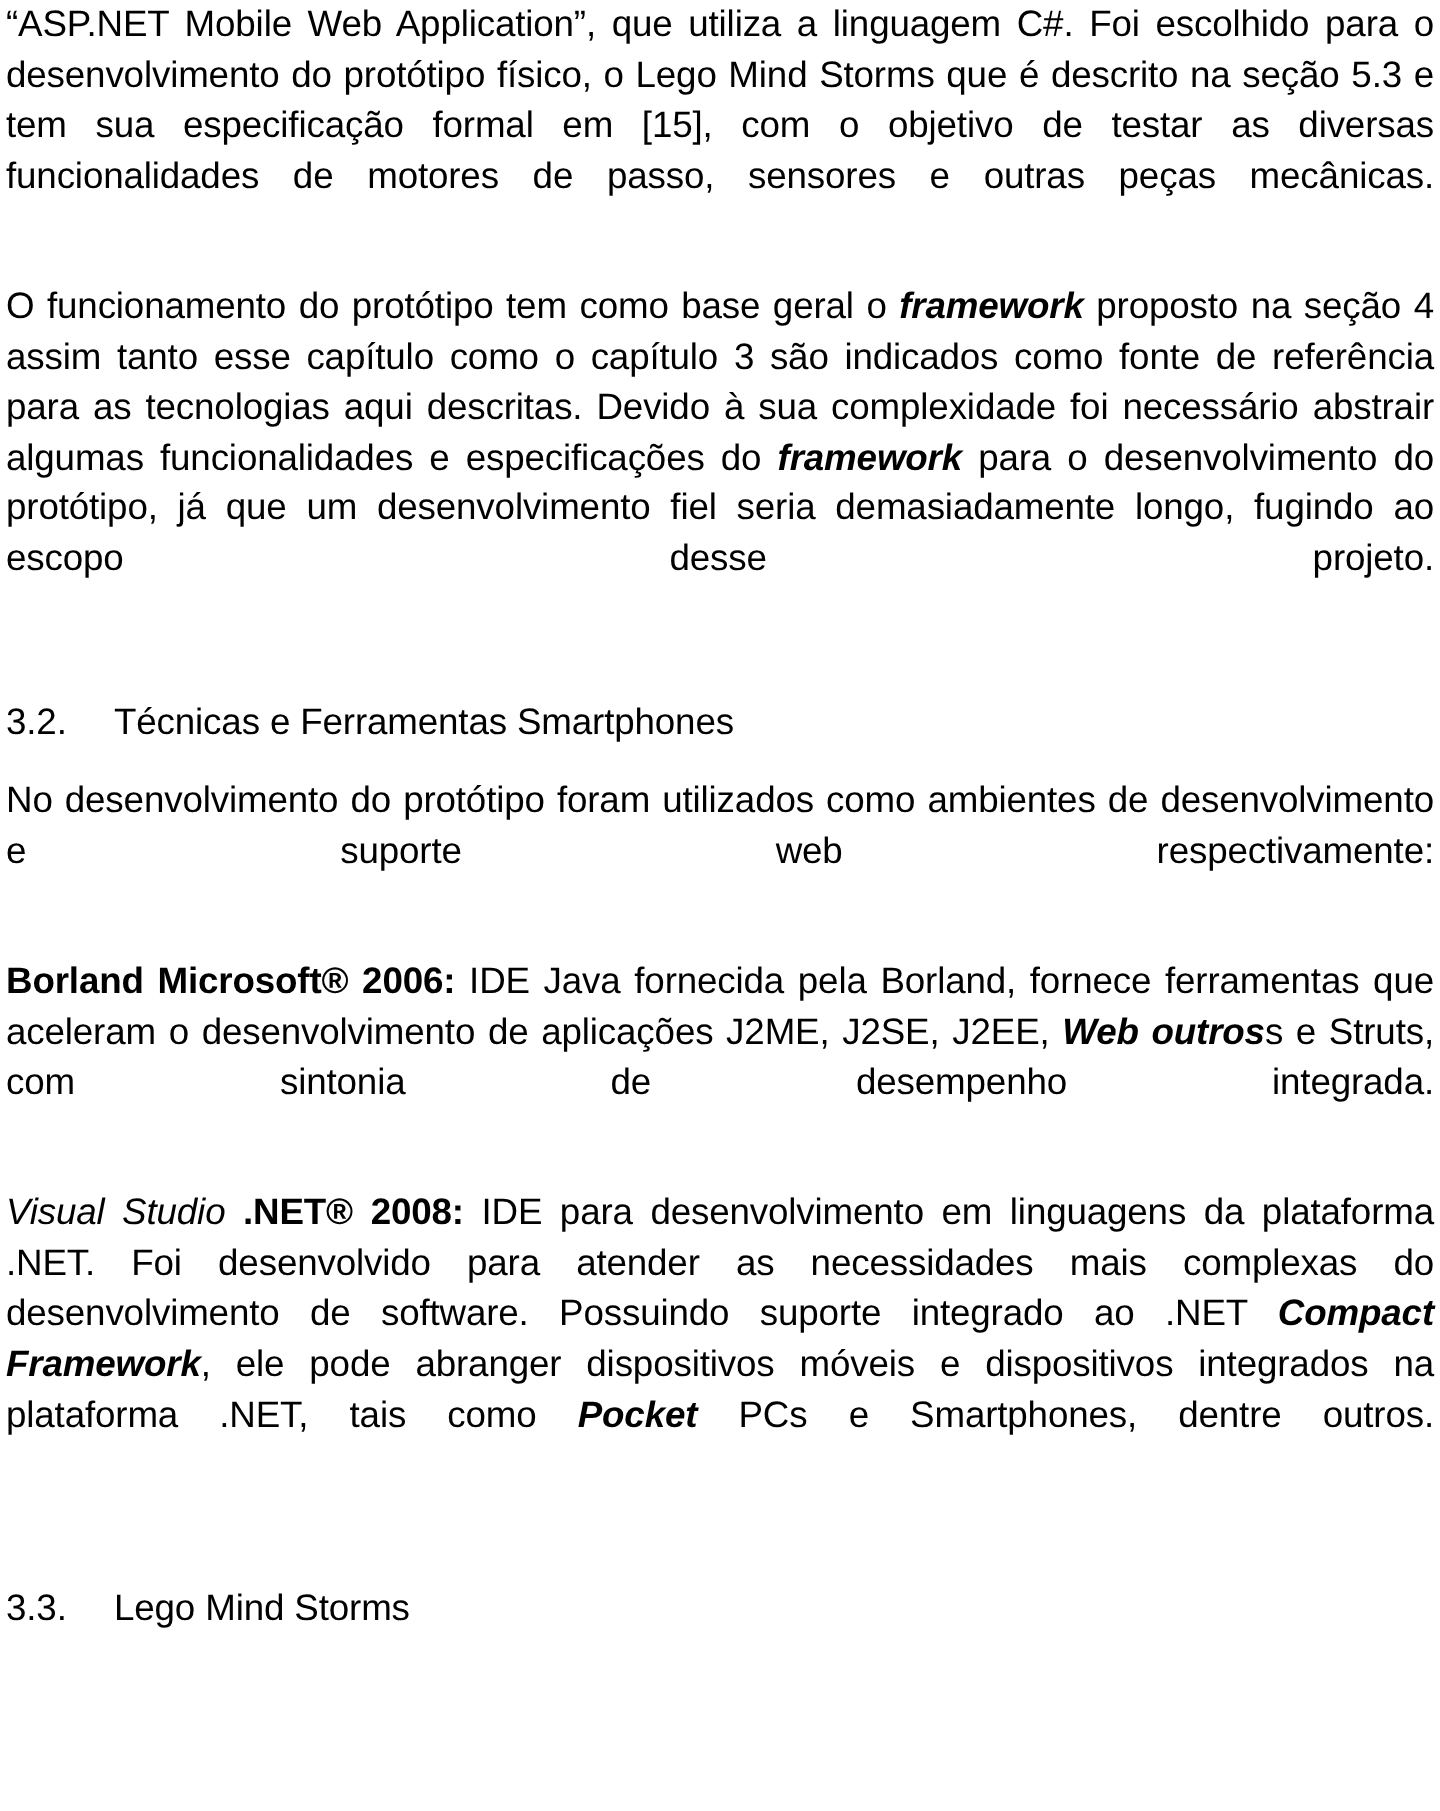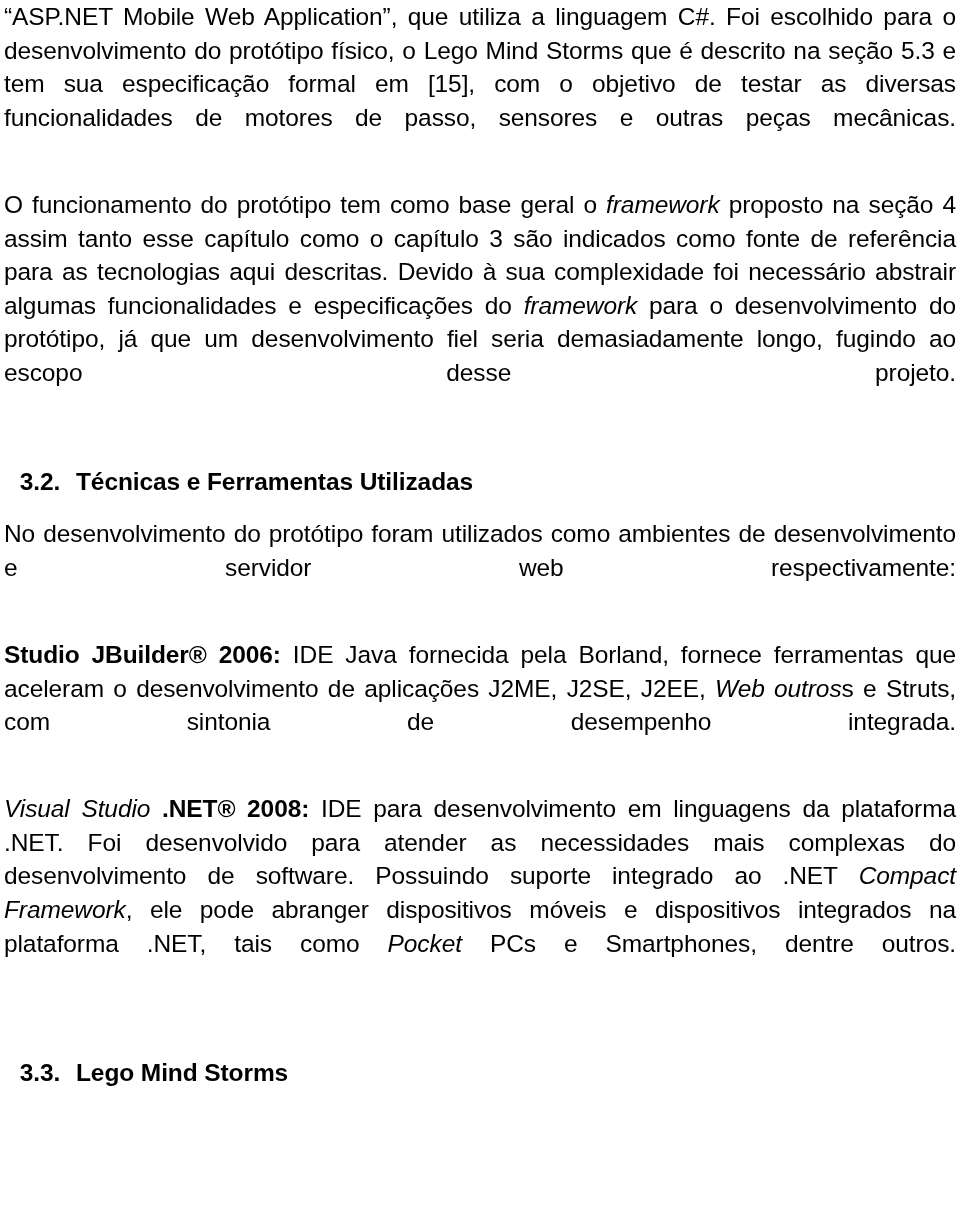--- a/index.html
+++ b/index.html
@@ -37,65 +37,64 @@
     content: "";
     display: inline-block;
     width: 100%;
   }
   .gap-md { height: 20px; }
   .gap-xl { height: 44px; }
 
   .heading {
     font-size: 24.5px;
     line-height: 30px;
-    font-weight: bold;
+    font-weight: normal;
     margin: 0;
     display: flex;
     align-items: baseline;
     letter-spacing: -0.1px;
-    text-align: center;
   }
   .heading .num {
     display: inline-block;
     min-width: 72px;
     flex: 0 0 auto;
   }
   .heading .title {
     flex: 0 0 auto;
   }
 
   b, .b { font-weight: bold; }
-  i, .i { font-style: italic; }
+  i, .i { font-style: italic; font-weight: bold; }
   .bi { font-weight: normal; font-style: italic; }
 </style>
 </head>
 <body>
 
 <div class="page">
 
   <p class="para">“ASP.NET Mobile Web Application”, que utiliza a linguagem C#. Foi escolhido para o desenvolvimento do protótipo físico, o Lego Mind Storms que é descrito na seção 5.3 e tem sua especificação formal em [15], com o objetivo de testar as diversas funcionalidades de motores de passo, sensores e outras peças mecânicas.</p>
 
   <div class="gap-md"></div>
 
   <p class="para"><span>O funcionamento do protótipo tem como base geral o </span><span class="i">framework</span><span> proposto na seção 4 assim tanto esse capítulo como o capítulo 3 são indicados como fonte de referência para as tecnologias aqui descritas. Devido à sua complexidade foi necessário abstrair algumas funcionalidades e especificações do </span><span class="i">framework</span><span> para o desenvolvimento do protótipo, já que um desenvolvimento fiel seria demasiadamente longo, fugindo ao escopo desse projeto.</span></p>
 
   <div class="gap-xl"></div>
 
   <h2 class="heading">
       <span class="num">3.2.</span>
-      <span class="title">Técnicas e Ferramentas Utilizadas</span>
+      <span class="title">Técnicas e Ferramentas Smartphones</span>
     </h2>
 
   <div class="gap-md"></div>
 
-  <p class="para">No desenvolvimento do protótipo foram utilizados como ambientes de desenvolvimento e servidor web respectivamente:</p>
+  <p class="para">No desenvolvimento do protótipo foram utilizados como ambientes de desenvolvimento e suporte web respectivamente:</p>
 
   <div class="gap-md"></div>
 
-  <p class="para"><span class="b">Studio JBuilder® 2006:</span><span> IDE Java fornecida pela Borland, fornece ferramentas que aceleram o desenvolvimento de aplicações J2ME, J2SE, J2EE, </span><span class="i">Web outros</span><span>s e Struts, com sintonia de desempenho integrada.</span></p>
+  <p class="para"><span class="b">Borland Microsoft® 2006:</span><span> IDE Java fornecida pela Borland, fornece ferramentas que aceleram o desenvolvimento de aplicações J2ME, J2SE, J2EE, </span><span class="i">Web outros</span><span>s e Struts, com sintonia de desempenho integrada.</span></p>
 
   <div class="gap-md"></div>
 
   <p class="para"><span class="bi">Visual Studio</span><span class="b"> .NET® 2008:</span><span> IDE para desenvolvimento em linguagens da plataforma .NET. Foi desenvolvido para atender as necessidades mais complexas do desenvolvimento de software. Possuindo suporte integrado ao .NET </span><span class="i">Compact Framework</span><span>, ele pode abranger dispositivos móveis e dispositivos integrados na plataforma .NET, tais como </span><span class="i">Pocket</span><span> PCs e Smartphones, dentre outros.</span></p>
 
   <div class="gap-md"></div>
 
 
   <div class="gap-xl"></div>
 

